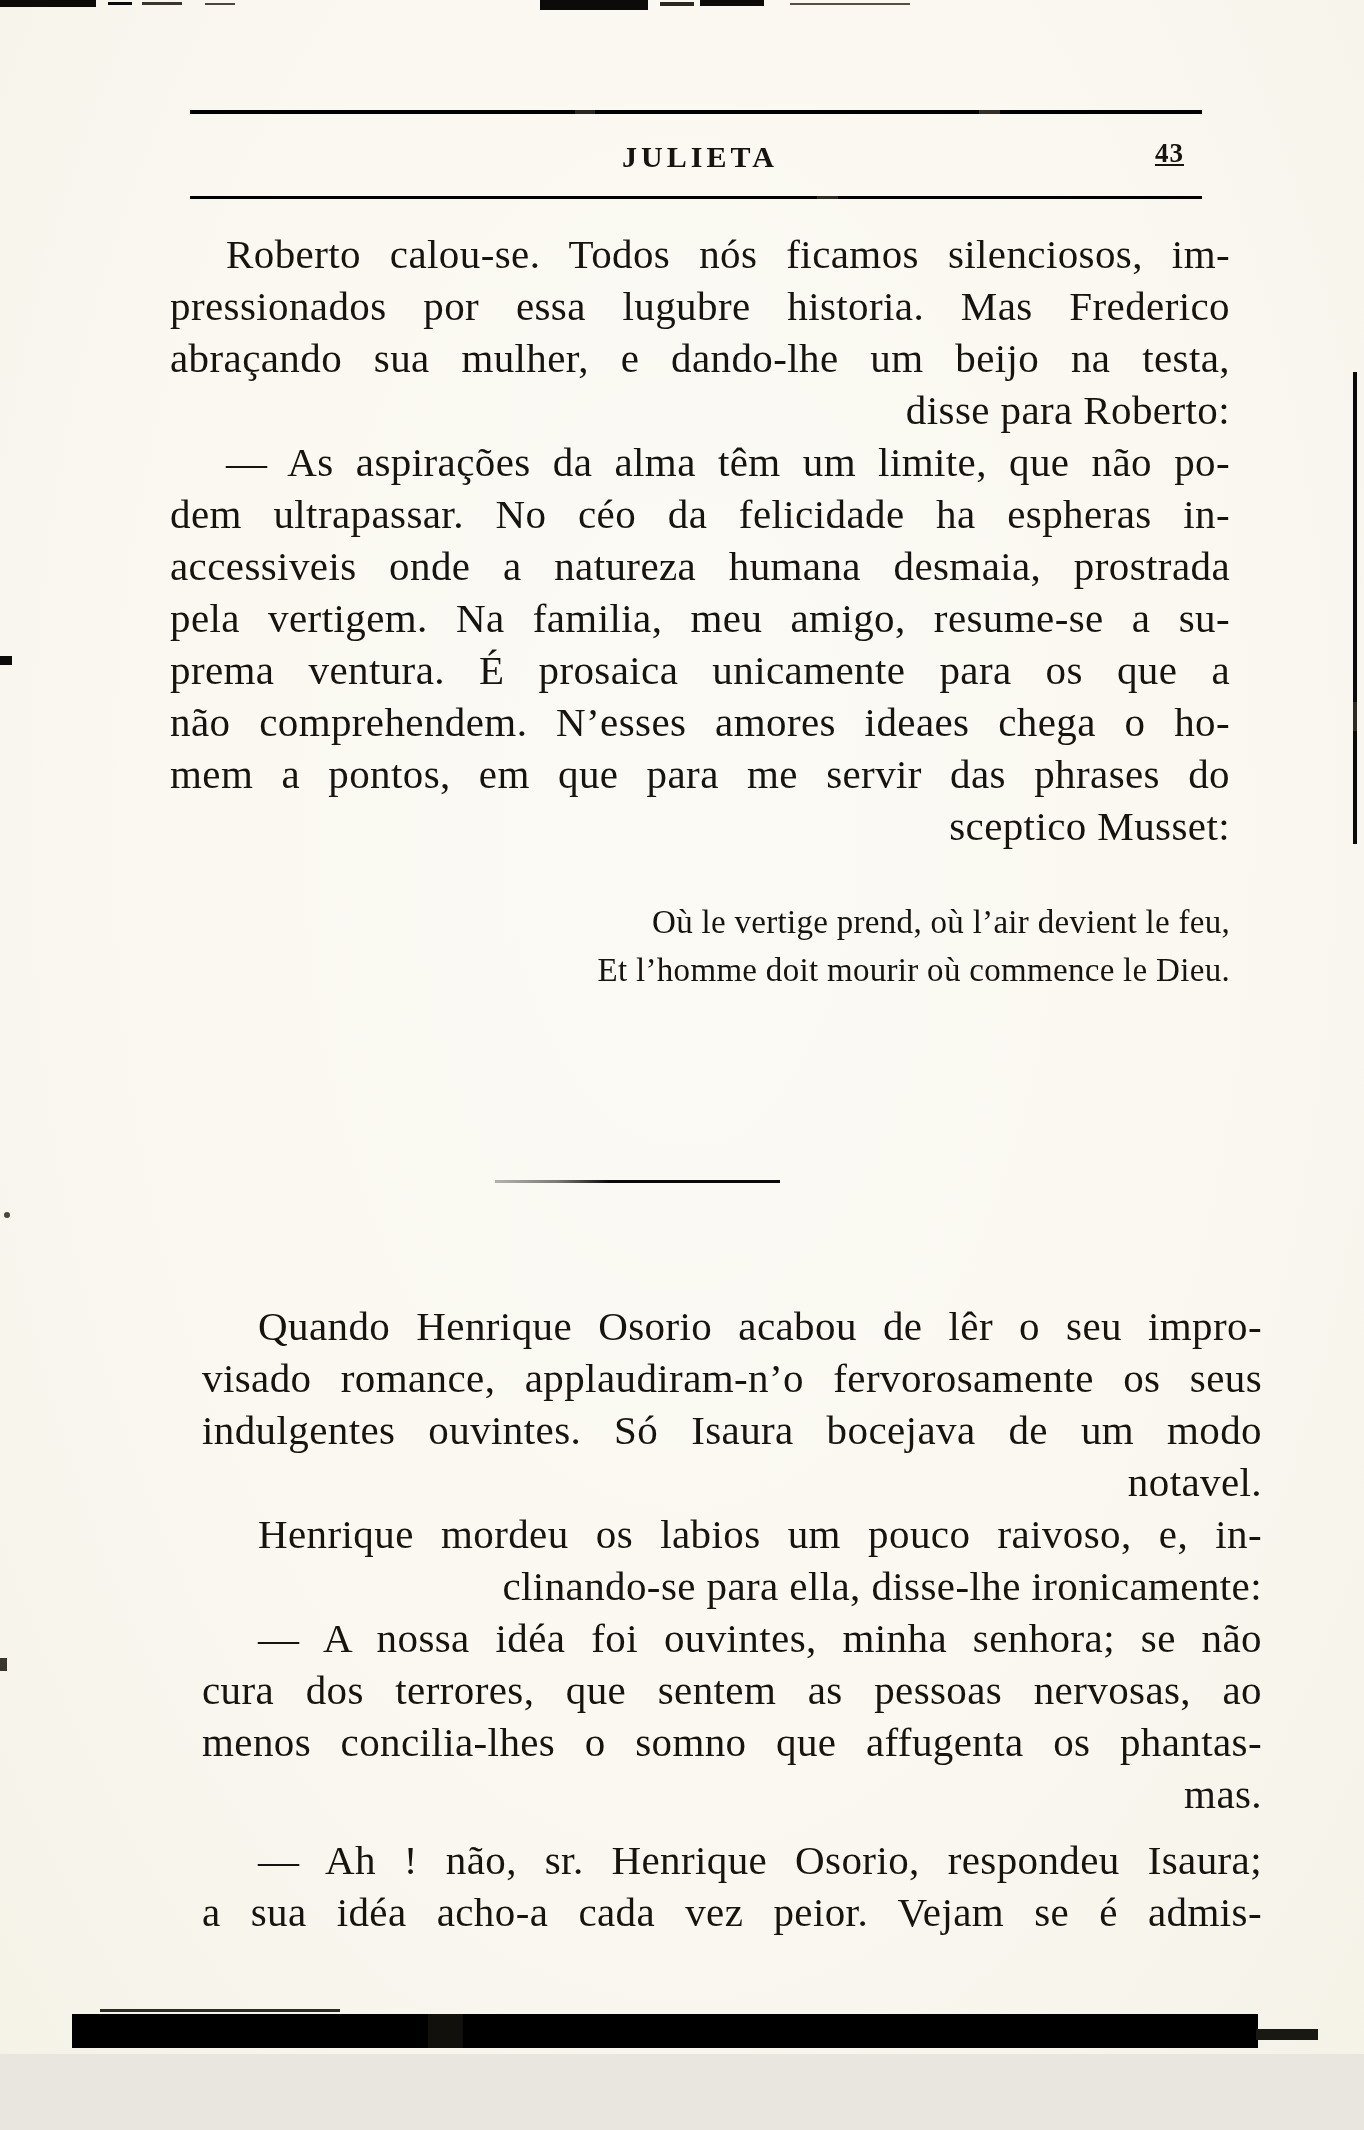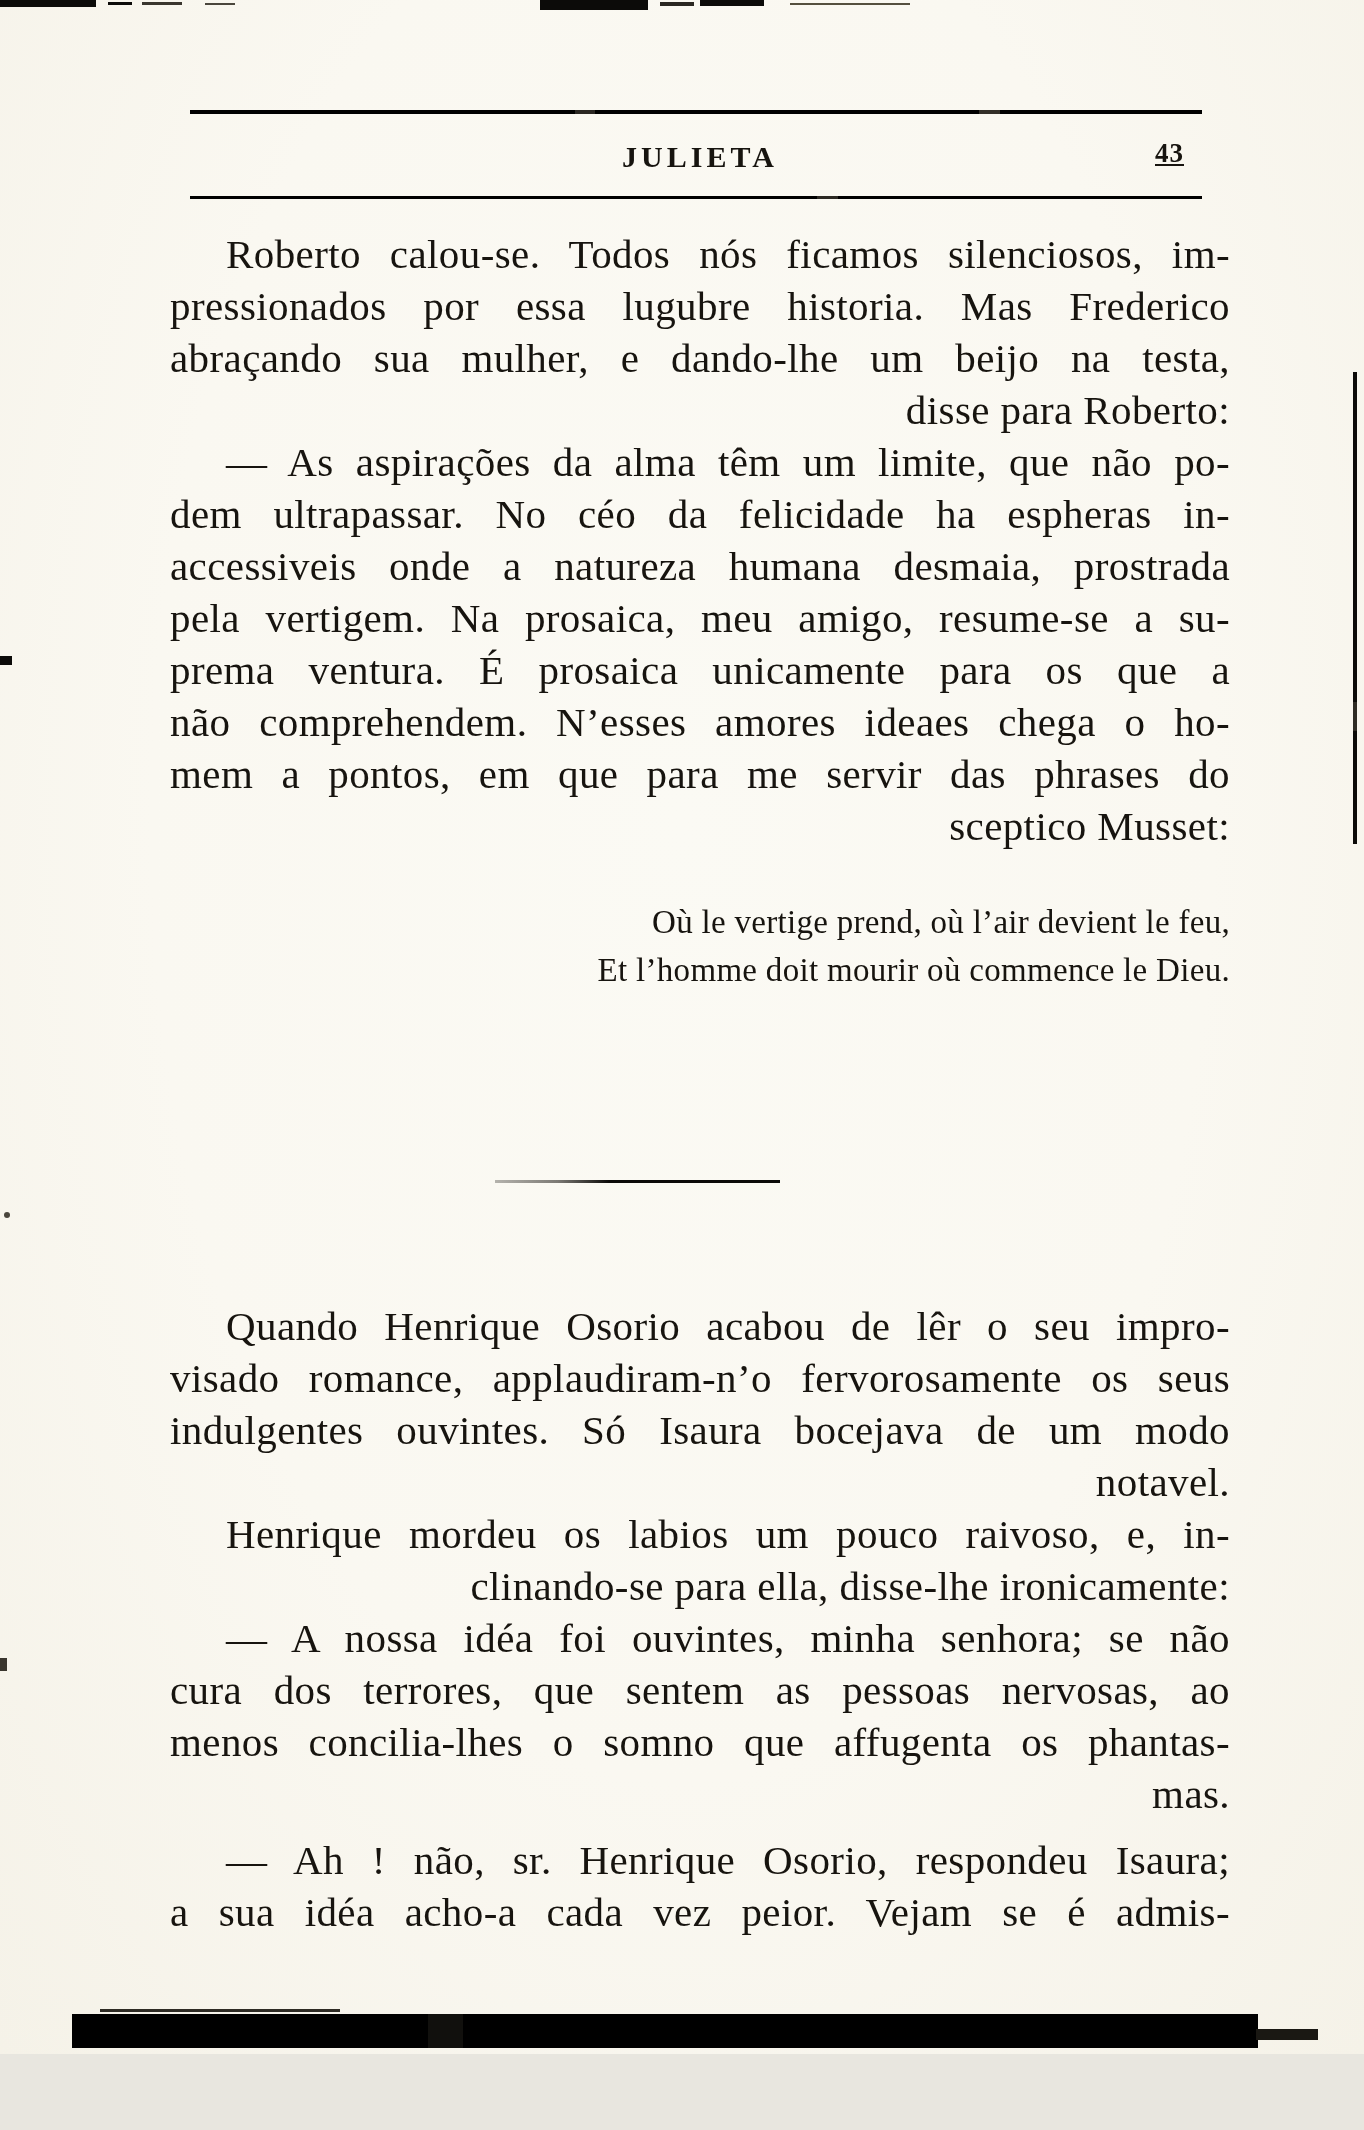--- a/index.html
+++ b/index.html
@@ -24,21 +24,21 @@
     font-size:30px;letter-spacing:4px;font-weight:bold;
     line-height:46px;
   }
   .head-page{
     position:absolute;right:46px;top:-4px;
     font-size:27px;font-weight:bold;line-height:46px;letter-spacing:1px;text-decoration:underline;
   }
   
   .column{position:absolute;left:170px;width:1060px;}
   .col-1{top:228px;}
-  .col-2{top:1300px;}
+  .col-2{top:1300px;margin-left:32px;}
   .line{
     font-size:41px;line-height:52px;letter-spacing:.4px;
     text-align:right;white-space:normal;
   }
   .line.just{text-align:justify;text-align-last:justify;}
   .line.indent{text-indent:56px;}
   .verse{margin:46px 0 0 160px;}
   .verse .line{font-size:33px;line-height:48px;letter-spacing:.3px;}
   .divider{
     position:absolute;left:495px;top:1180px;width:285px;height:3px;
@@ -90,21 +90,21 @@
     <div>
         <div class="line indent just">Roberto calou-se. Todos nós ficamos silenciosos, im-</div>
         <div class="line just">pressionados por essa lugubre historia. Mas Frederico</div>
         <div class="line just">abraçando sua mulher, e dando-lhe um beijo na testa,</div>
         <div class="line">disse para Roberto:</div>
       </div>
     <div>
         <div class="line indent just">— As aspirações da alma têm um limite, que não po-</div>
         <div class="line just">dem ultrapassar. No céo da felicidade ha espheras in-</div>
         <div class="line just">accessiveis onde a natureza humana desmaia, prostrada</div>
-        <div class="line just">pela vertigem. Na prosaica, meu amigo, resume-se a su-</div>
+        <div class="line just">pela vertigem. Na familia, meu amigo, resume-se a su-</div>
         <div class="line just">prema ventura. É prosaica unicamente para os que a</div>
         <div class="line just">não comprehendem. N’esses amores ideaes chega o ho-</div>
         <div class="line just">mem a pontos, em que para me servir das phrases do</div>
         <div class="line">sceptico Musset:</div>
       </div>
     <div class="verse">
         <div class="line">Où le vertige prend, où l’air devient le feu,</div>
         <div class="line">Et l’homme doit mourir où commence le Dieu.</div>
       </div>
   </div>

